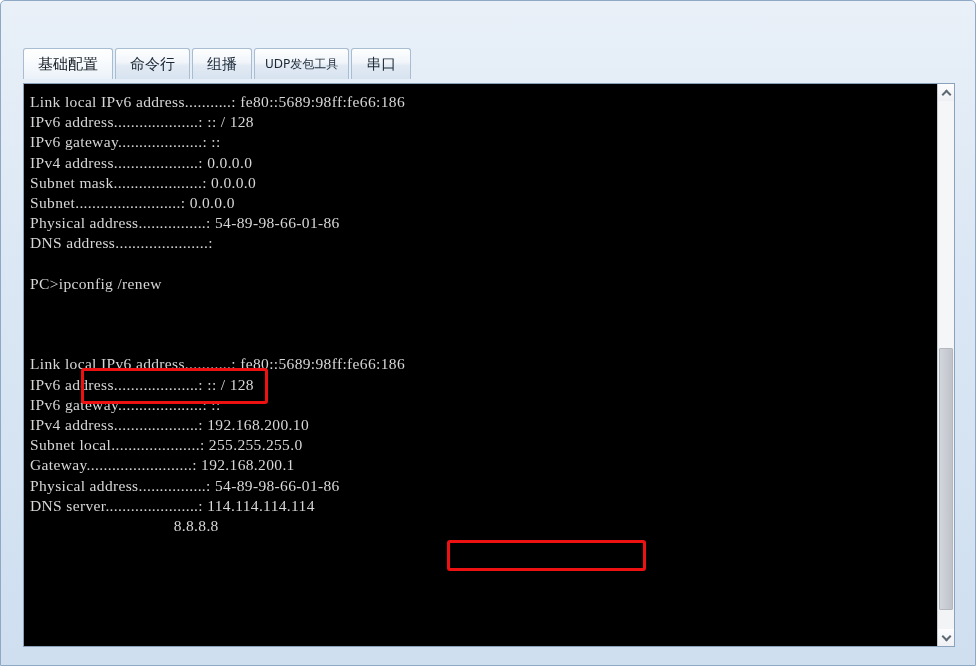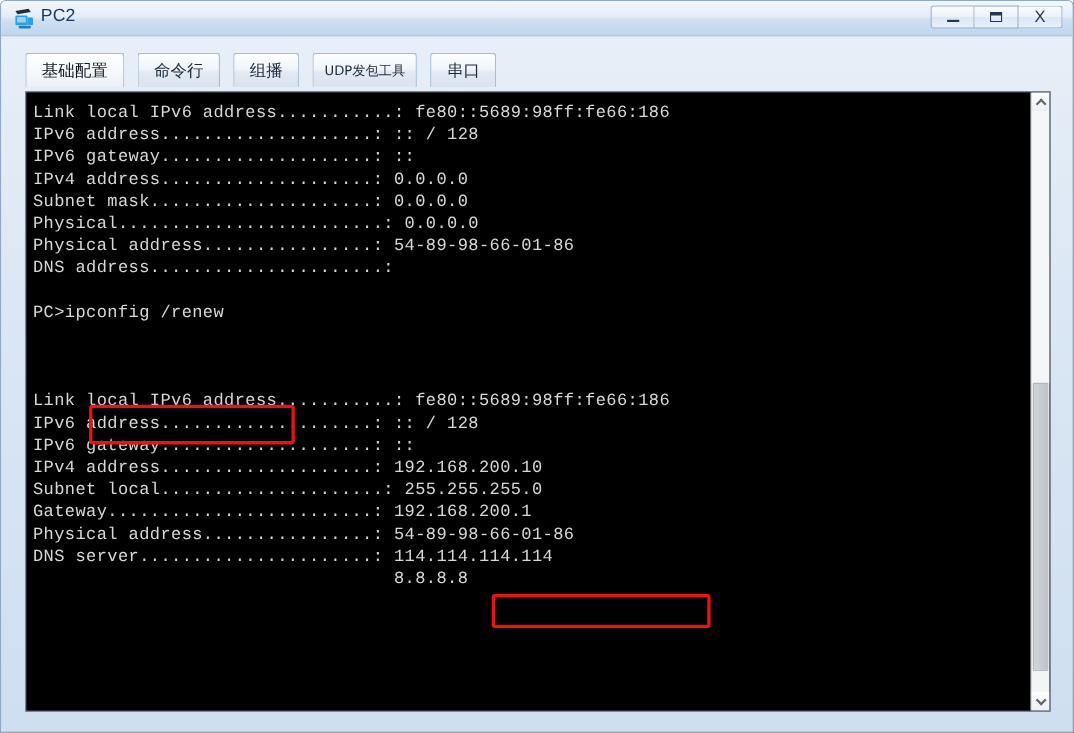--- a/index.html
+++ b/index.html
@@ -80,21 +80,21 @@
     padding: 0 14px;
     display: flex;
     align-items: center;
     justify-content: center;
     font-size: 15px;
     color: #1c2a38;
     background: linear-gradient(to bottom, #fdfefe 0%, #f1f5fa 45%, #e2eaf4 55%, #d7e3f0 100%);
     border: 1px solid #a8bcd2;
     border-bottom: none;
     border-radius: 3px 3px 0 0;
-    margin-right: 12px;
+    margin-right: 2px;
     white-space: nowrap;
     font-family: "DejaVu Sans", sans-serif;
   }
   .tab.small { font-size: 12px; padding: 0 10px; text-align: right; }
   .tab.active {
     background: linear-gradient(to bottom, #ffffff 0%, #f7fafd 50%, #eaf1f8 100%);
     color: #101820;
   }
 
   
@@ -108,21 +108,21 @@
   }
   #terminal {
     position: absolute;
     left: 0; top: 0;
     width: 914px; height: 562px;
     background: #000000;
     padding: 8px 0 0 6px;
     overflow: hidden;
   }
   .tline {
-    font-family: Liberation Mono, monospace;
+    font-family: Liberation Serif, serif;
     font-size: 15.5px;
     line-height: 20.2px;
     color: #d7d7d7;
     white-space: pre;
     letter-spacing: 0.35px;
     height: 20.2px;
   }
   .tline.blank { color: transparent; }
 
   
@@ -169,42 +169,20 @@
   #sb-track-top {
     position: absolute; left: 0; top: 17px; width: 16px; height: 247px;
     background: #f5f6f7;
   }
 </style>
 </head>
 <body>
 
 <div id="window">
 
-  <div id="titlebar">
-    <span id="title-icon">
-      <svg width="22" height="20" viewBox="0 0 22 20">
-        <path d="M3 3 L15 1 L17 4 L5 6 Z" fill="#2b2b2b"></path>
-        <rect x="3" y="7" width="11" height="9" rx="1" fill="#2f9ee0"></rect>
-        <rect x="4.5" y="8.5" width="8" height="5" fill="#8fd3f5"></rect>
-        <rect x="6" y="16.5" width="11" height="2.5" rx="1" fill="#1e7fc0"></rect>
-        <rect x="14" y="9" width="5" height="7" rx="1" fill="#2f9ee0"></rect>
-      </svg>
-    </span>
-    <span id="title-text">PC2</span>
-
-    <div class="winbtn" id="btn-min">
-      <span class="glyph-min"></span>
-    </div>
-    <div class="winbtn" id="btn-max">
-      <span class="glyph-max"></span>
-    </div>
-    <div class="winbtn" id="btn-close">
-      <span class="glyph-close">X</span>
-    </div>
-  </div>
 
   <div id="tabstrip">
       <div class="tab active">
         <span>基础配置</span>
       </div>
       <div class="tab">
         <span>命令行</span>
       </div>
       <div class="tab">
         <span>组播</span>
@@ -217,21 +195,21 @@
       </div>
     </div>
 
   <div id="terminal-frame">
     <div id="terminal">
         <div class="tline">Link local IPv6 address...........: fe80::5689:98ff:fe66:186</div>
         <div class="tline">IPv6 address....................: :: / 128</div>
         <div class="tline">IPv6 gateway....................: ::</div>
         <div class="tline">IPv4 address....................: 0.0.0.0</div>
         <div class="tline">Subnet mask.....................: 0.0.0.0</div>
-        <div class="tline">Physical.........................: 0.0.0.0</div>
+        <div class="tline">Subnet.........................: 0.0.0.0</div>
         <div class="tline">Physical address................: 54-89-98-66-01-86</div>
         <div class="tline">DNS address......................:</div>
         <div class="tline blank">&nbsp;</div>
         <div class="tline">PC&gt;ipconfig /renew</div>
         <div class="tline blank">&nbsp;</div>
         <div class="tline blank">&nbsp;</div>
         <div class="tline blank">&nbsp;</div>
         <div class="tline">Link local IPv6 address...........: fe80::5689:98ff:fe66:186</div>
         <div class="tline">IPv6 address....................: :: / 128</div>
         <div class="tline">IPv6 gateway....................: ::</div>

